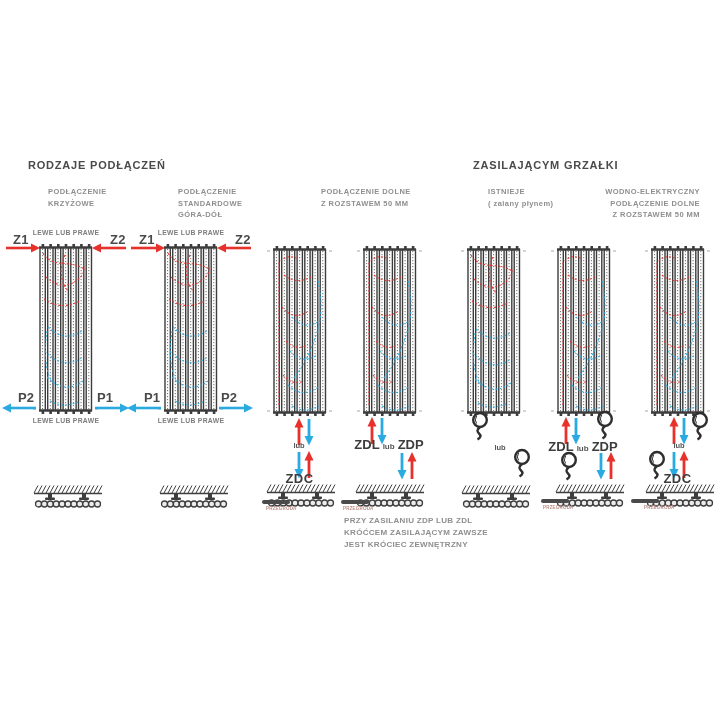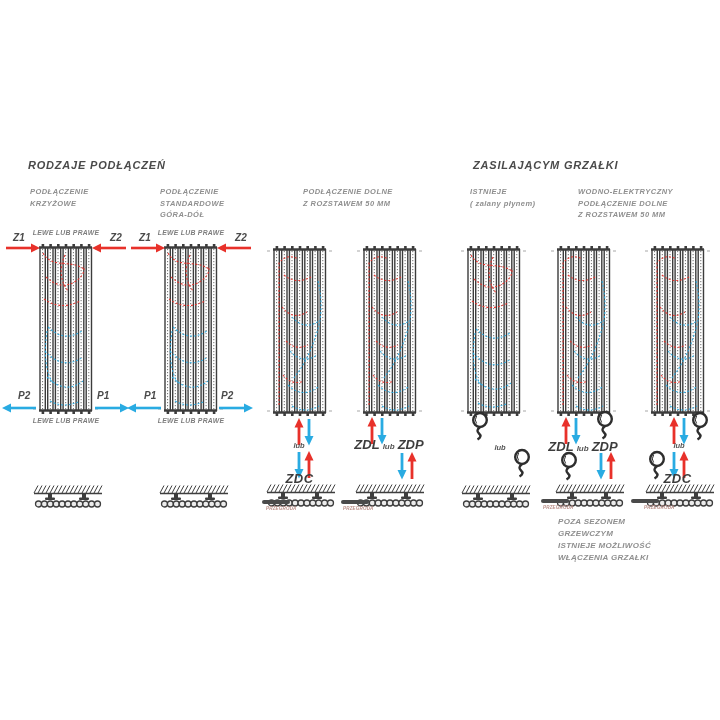--- a/index.html
+++ b/index.html
@@ -1,22 +1,22 @@
 <!DOCTYPE html>
 <html><head>
 <meta charset="utf-8">
 <style>
   html,body{margin:0;padding:0;background:#ffffff;}
   .canvas{position:relative;width:720px;height:720px;background:#ffffff;overflow:hidden;
-          font-family:"Liberation Sans", sans-serif;font-style:italic;}
+          font-family:"Liberation Sans", sans-serif;}
   .abs{position:absolute;}
   .title{position:absolute;font-size:11px;font-weight:bold;color:#4a4a4a;letter-spacing:.8px;white-space:nowrap;}
-  .sub{position:absolute;font-size:7.5px;font-weight:bold;color:#8f8f8f;letter-spacing:.45px;line-height:1.55;white-space:pre-line;}
+  .sub{position:absolute;font-size:7.5px;font-weight:bold;color:#8f8f8f;letter-spacing:.45px;line-height:1.55;white-space:pre-line;margin-left:18px;}
   .note{position:absolute;font-size:6.8px;font-weight:bold;color:#7d7d7d;letter-spacing:.3px;text-align:center;white-space:nowrap;}
-  .conn{position:absolute;font-size:10px;font-weight:bold;color:#4a4a4a;letter-spacing:.2px;white-space:nowrap;}
+  .conn{position:absolute;font-size:13px;font-weight:bold;color:#4a4a4a;letter-spacing:.2px;white-space:nowrap;}
   .big{position:absolute;font-size:13px;font-weight:bold;color:#3d3d3d;letter-spacing:.4px;text-align:center;}
   .lub{position:absolute;font-size:7.5px;font-weight:bold;color:#555;text-align:center;}
   .zrow{position:absolute;display:flex;align-items:baseline;justify-content:center;gap:3px;}
   .zrow .zl{font-size:13px;font-weight:bold;color:#3d3d3d;}
   .zrow .zm{font-size:8px;font-weight:bold;color:#555;}
   .cap{position:absolute;font-size:8px;font-weight:bold;color:#8f8f8f;letter-spacing:.3px;line-height:1.5;white-space:pre-line;}
   .przeg{position:absolute;font-size:4.5px;font-weight:bold;color:#b98c85;letter-spacing:.2px;white-space:nowrap;}
   .stub{position:absolute;height:4px;background:#4a4a4a;border-radius:2px;}
   .rad svg, .brk svg, .ah svg, .vp svg, .ht svg{display:block;overflow:visible;}
   .ah{position:absolute;}
@@ -155,21 +155,21 @@
 
   <div class="sub" style="left:30px;top:186px">PODŁĄCZENIE
 KRZYŻOWE</div>
   <div class="sub" style="left:160px;top:186px">PODŁĄCZENIE
 STANDARDOWE
 GÓRA-DÓŁ</div>
   <div class="sub" style="left:303px;top:186px">PODŁĄCZENIE DOLNE
 Z ROZSTAWEM 50 MM</div>
   <div class="sub" style="left:470px;top:186px">ISTNIEJE
 ( zalany płynem)</div>
-  <div class="sub" style="left:578px;top:186px;width:104px;text-align:left">WODNO-ELEKTRYCZNY
+  <div class="sub" style="left:578px;top:186px;width:104px;text-align:right">WODNO-ELEKTRYCZNY
 PODŁĄCZENIE DOLNE
 Z ROZSTAWEM 50 MM</div>
 
   <div class="rad abs" style="left:38px;top:243px">
     <svg width="55" height="172">
         <use href="#radiator"></use>
         <use href="#flow-top"></use>
       </svg>
     </div>
   <div class="rad abs" style="left:163px;top:243px">
@@ -395,18 +395,17 @@
   <div class="przeg" style="left:543px;top:505px">PRZEGRODA</div>
 
   <div class="brk abs" style="left:646px;top:484px">
     <svg width="68" height="24">
         <use href="#bracket"></use>
       </svg>
     </div>
   <div class="stub" style="left:631px;top:499px;width:28px"></div>
   <div class="przeg" style="left:644px;top:505px">PRZEGRODA</div>
 
-  <div class="cap" style="left:558px;top:516px">POZA SEZONEM
-GRZEWCZYM
-ISTNIEJE MOŻLIWOŚĆ
-WŁĄCZENIA GRZAŁKI</div>
+  <div class="cap" style="left:344px;top:515px">PRZY ZASILANIU ZDP LUB ZDL
+KRÓĆCEM ZASILAJĄCYM ZAWSZE
+JEST KRÓCIEC ZEWNĘTRZNY</div>
 
 </div>
 
 </body></html>

